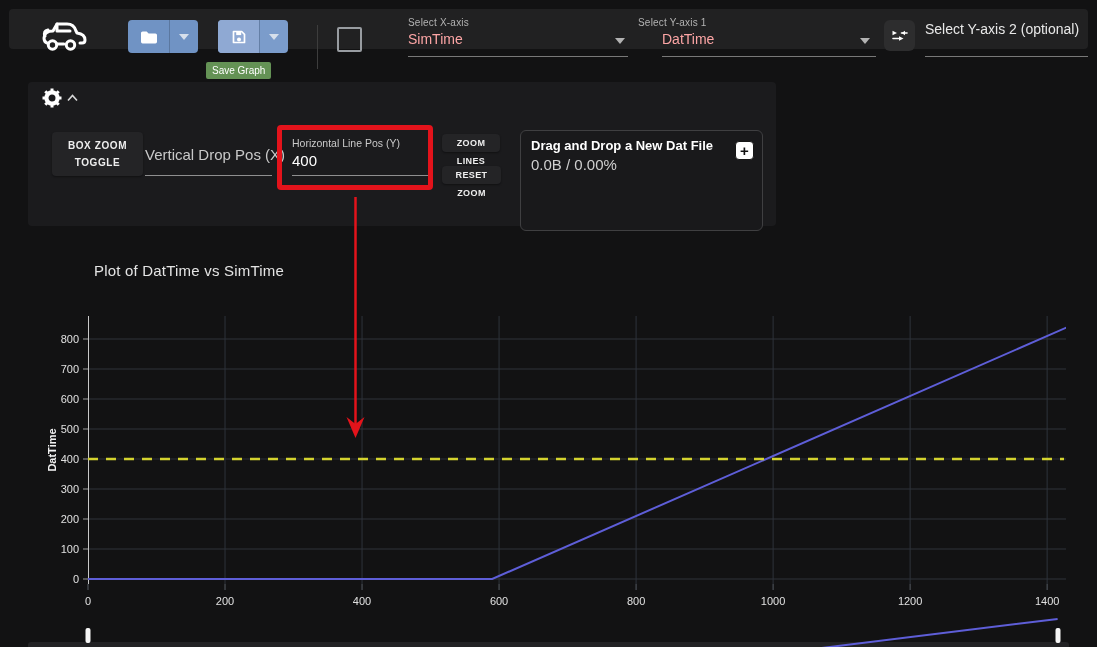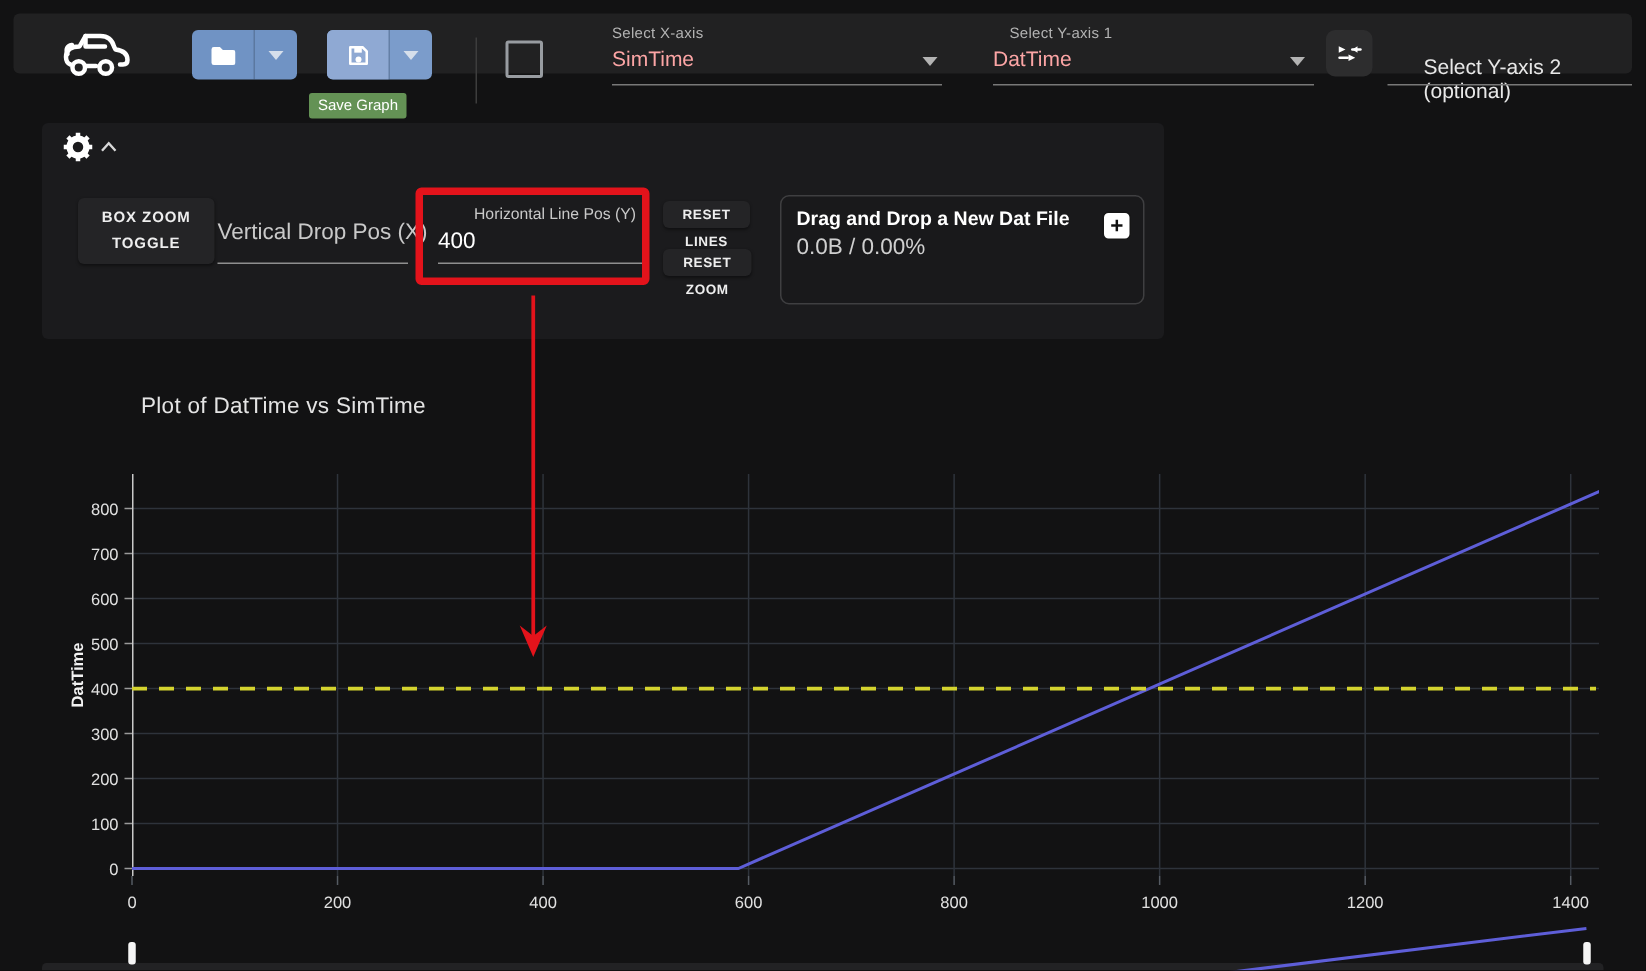--- a/index.html
+++ b/index.html
@@ -24,21 +24,21 @@
   
   .panel{left:28px;top:82px;width:748px;height:144px;background:#1b1b1d;border-radius:4px;z-index:2;}
   .btn-dark{background:#242426;border-radius:4px;color:#eee;font-weight:bold;text-align:center;cursor:pointer;
             box-shadow:0 1px 2px rgba(0,0,0,.4);}
   .boxzoom{left:24px;top:50px;width:91px;height:44px;font-size:10px;letter-spacing:.6px;line-height:1.7;
            display:flex;align-items:center;justify-content:center;padding:0 6px;box-sizing:border-box;}
   .input-label-big{font-size:15px;color:#c9c9c9;}
   .input-label-small{font-size:10.5px;color:#c9c9c9;}
   .input-value{font-size:15px;color:#fff;}
   .reset-btn{font-size:9px;letter-spacing:.4px;line-height:18px;height:18px;}
-  .dropzone{left:492px;top:48px;width:243px;height:73px;background:#19191b;border:1px solid #3f3f41;border-radius:6px;box-sizing:border-box;}
+  .dropzone{left:492px;top:48px;width:243px;height:101px;background:#19191b;border:1px solid #3f3f41;border-radius:6px;box-sizing:border-box;}
   .dz-title{left:10px;top:7px;font-size:13px;font-weight:bold;color:#fff;}
   .dz-stats{left:10px;top:25px;font-size:15px;color:#cfcfcf;}
   .dz-plus{right:8px;top:10px;width:19px;height:19px;background:#fff;border:1.5px solid #161616;border-radius:4px;
            color:#111;font-size:15px;font-weight:bold;line-height:17px;text-align:center;cursor:pointer;box-sizing:border-box;}
   
   .chart-title{left:94px;top:262px;font-size:15px;color:#e4e4e4;letter-spacing:.2px;z-index:2;}
   .ylabel{left:12px;top:444px;width:80px;text-align:center;font-size:11px;font-weight:bold;color:#f2f2f2;
           transform:rotate(-90deg);z-index:2;}
   .bottom-strip{left:28px;top:642px;width:1041px;height:5px;background:#222224;border-radius:3px 3px 0 0;}
   
@@ -90,40 +90,40 @@
     <div class="abs checkbox"></div>
 
     <div>
       <div class="abs sel-label" style="left:399px;top:8px;">Select X-axis</div>
       <div class="abs sel-value" style="left:399px;top:22px;">SimTime</div>
       <span class="abs caret-down" style="left:606px;top:29px;border-top-color:#b3b3b3;"></span>
       <div class="abs underline" style="left:399px;top:47px;width:220px;"></div>
     </div>
 
     <div>
-      <div class="abs sel-label" style="left:664px;top:8px;">Select Y-axis 1</div>
+      <div class="abs sel-label" style="left:629px;top:8px;">Select Y-axis 1</div>
       <div class="abs sel-value" style="left:653px;top:22px;">DatTime</div>
       <span class="abs caret-down" style="left:851px;top:29px;border-top-color:#b3b3b3;"></span>
       <div class="abs underline" style="left:653px;top:47px;width:214px;"></div>
     </div>
 
     <div class="abs swapbtn">
       <svg width="18" height="18" viewBox="0 0 18 18">
         <g fill="#fff" stroke="#fff" stroke-width="1.6" stroke-linecap="round">
           <line x1="10.5" y1="6" x2="16" y2="6"></line>
           <path d="M10.5 6 L14 3.8 L14 8.2 Z" stroke="none"></path>
           <path d="M5.5 6 L10 3.8 L10 8.2 Z" stroke="none" transform="translate(-4,0) rotate(180,7.75,6)"></path>
           <line x1="2" y1="11.5" x2="7.5" y2="11.5"></line>
           <path d="M12.5 11.5 L8 9.3 L8 13.7 Z" stroke="none"></path>
         </g>
       </svg>
     </div>
 
     <div>
-      <div class="abs y2label" style="left:916px;top:27px;margin-left:24px;">Select Y-axis 2 (optional)</div>
+      <div class="abs y2label" style="left:916px;top:12px;">Select Y-axis 2 (optional)</div>
       <div class="abs underline" style="left:916px;top:47px;width:163px;"></div>
     </div>
   </div>
 
   <div class="abs tooltip">Save Graph</div>
 
   <div class="abs panel">
     <svg class="abs" style="left:14px;top:6px;" width="20" height="20" viewBox="0 0 20 20">
       <g fill="#fff">
         <rect x="8.5" y="0.5" width="3" height="4.6"></rect>
@@ -142,26 +142,26 @@
     </svg>
 
     <div class="abs btn-dark boxzoom">BOX ZOOM TOGGLE</div>
 
     <div>
       <div class="abs input-label-big" style="left:117px;top:64px;">Vertical Drop Pos (X)</div>
       <div class="abs underline" style="left:117px;top:93px;width:127px;background:#8f8f8f;"></div>
     </div>
 
     <div>
-      <div class="abs input-label-small" style="left:264px;top:55px;margin-left:24px;">Horizontal Line Pos (Y)</div>
+      <div class="abs input-label-small" style="left:264px;top:55px;">Horizontal Line Pos (Y)</div>
       <div class="abs input-value" style="left:264px;top:70px;">400</div>
       <div class="abs underline" style="left:264px;top:93px;width:136px;background:#8f8f8f;"></div>
     </div>
 
-    <div class="abs btn-dark reset-btn" style="left:414px;top:52px;width:58px;">RESET LINES</div>
+    <div class="abs btn-dark reset-btn" style="left:414px;top:52px;width:58px;">ZOOM LINES</div>
     <div class="abs btn-dark reset-btn" style="left:414px;top:84px;width:59px;">RESET ZOOM</div>
 
     <div class="abs dropzone">
       <div class="abs dz-title">Drag and Drop a New Dat File</div>
       <div class="abs dz-stats">0.0B / 0.00%</div>
       <div class="abs dz-plus">+</div>
     </div>
   </div>
 
   <div class="abs chart-title">Plot of DatTime vs SimTime</div>

